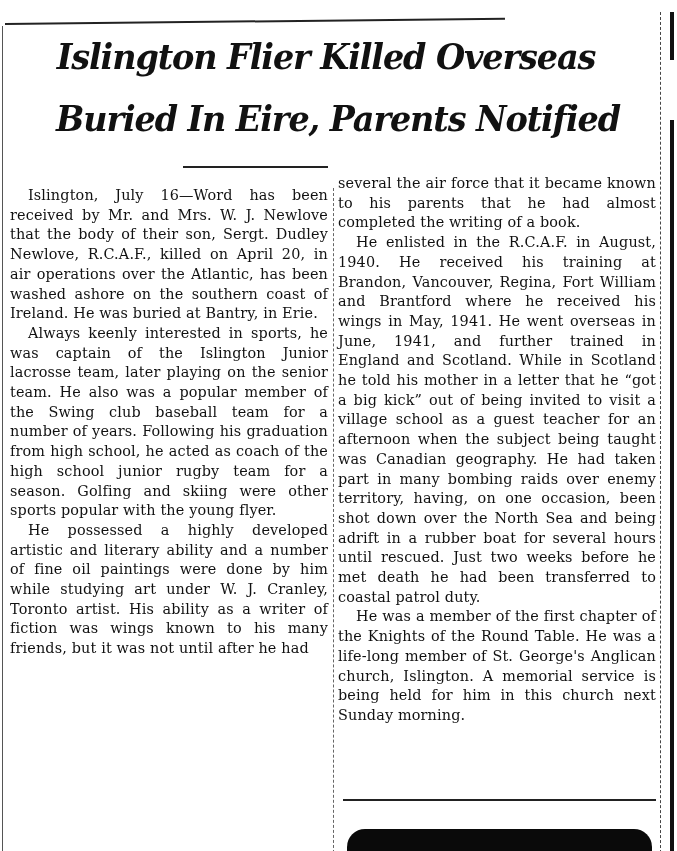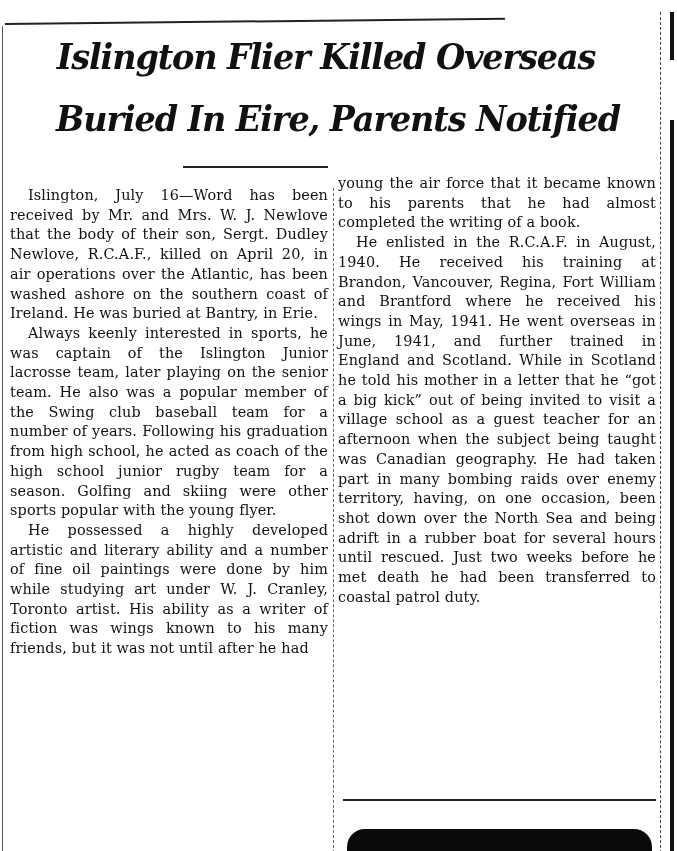--- a/index.html
+++ b/index.html
@@ -48,22 +48,23 @@
 
   <div class="col col-left">
     <p>Islington, July 16—Word has been received by Mr. and Mrs. W. J. Newlove that the body of their son, Sergt. Dudley Newlove, R.C.A.F., killed on April 20, in air operations over the Atlantic, has been washed ashore on the southern coast of Ireland. He was buried at Bantry, in Erie.</p>
     <p>Always keenly interested in sports, he was captain of the Islington Junior lacrosse team, later playing on the senior team. He also was a popular member of the Swing club baseball team for a number of years. Following his graduation from high school, he acted as coach of the high school junior rugby team for a season. Golfing and skiing were other sports popular with the young flyer.</p>
     <p>He possessed a highly developed artistic and literary ability and a number of fine oil paintings were done by him while studying art under W. J. Cranley, Toronto artist. His ability as a writer of fiction was wings known to his many friends, but it was not until after he had</p>
   </div>
 
   <div class="col-divider"></div>
 
   <div class="col col-right">
-    <p class="cont">young the air force that it became known to his parents that he had almost completed the writing of a book.</p>
+    <p class="cont">several the air force that it became known to his parents that he had almost completed the writing of a book.</p>
     <p>He enlisted in the R.C.A.F. in August, 1940. He received his training at Brandon, Vancouver, Regina, Fort William and Brantford where he received his wings in May, 1941. He went overseas in June, 1941, and further trained in England and Scotland. While in Scotland he told his mother in a letter that he “got a big kick” out of being invited to visit a village school as a guest teacher for an afternoon when the subject being taught was Canadian geography. He had taken part in many bombing raids over enemy territory, having, on one occasion, been shot down over the North Sea and being adrift in a rubber boat for several hours until rescued. Just two weeks before he met death he had been transferred to coastal patrol duty.</p>
+    <p>He was a member of the first chapter of the Knights of the Round Table. He was a life-long member of St. George's Anglican church, Islington. A memorial service is being held for him in this church next Sunday morning.</p>
   </div>
 
   <div class="end-rule"></div>
 
   <div class="ad-box">
     <span class="ad-text">Fa…</span>
   </div>
 </div>
 
 </body></html>

